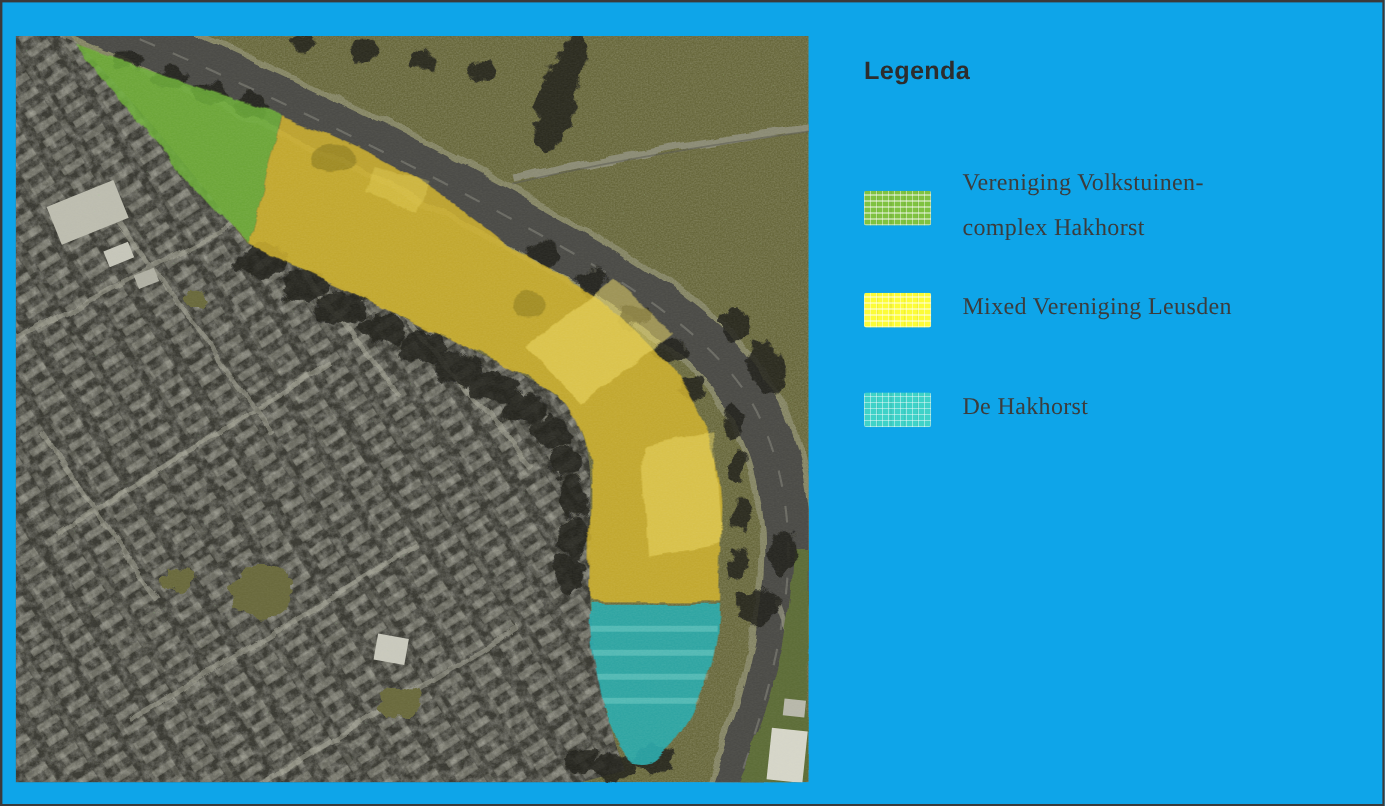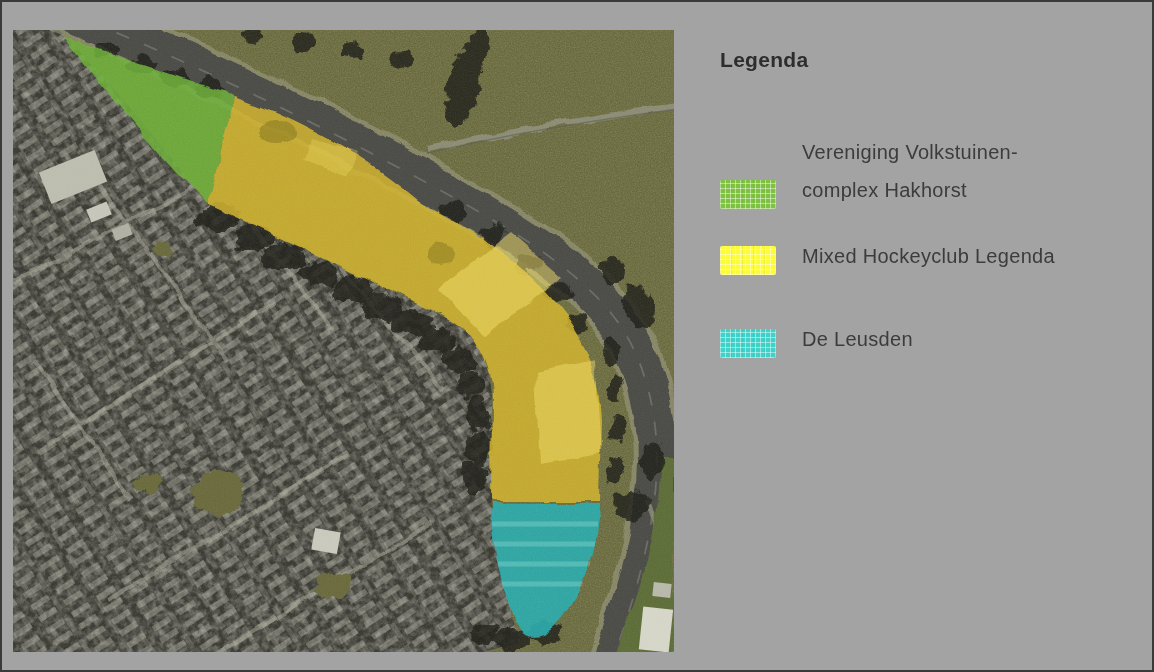--- a/index.html
+++ b/index.html
@@ -1,23 +1,23 @@
 <!DOCTYPE html>
 <html><head>
 <meta charset="utf-8">
 <style>
   html,body{margin:0;padding:0;background:#ffffff;}
   body{width:1154px;height:672px;position:relative;overflow:hidden;
        font-family:"Liberation Sans","DejaVu Sans",sans-serif;}
-  .frame{position:absolute;inset:0;border:2px solid #3a3a3a;background:#a3a3a3;}
+  .frame{position:absolute;inset:0;border:2px solid #3a3a3a;background:#0ea5e9;}
   .map-panel{position:absolute;left:11px;top:28px;width:661px;height:622px;overflow:hidden;}
   .map-panel svg{display:block;}
   .legend{position:absolute;left:718px;top:46px;width:410px;}
   .legend-title{font-size:21px;font-weight:bold;color:#2d2d2d;letter-spacing:.3px;margin:0 0 61px 0;}
-  .legend-item{display:flex;align-items:flex-end;gap:26px;}
+  .legend-item{display:flex;align-items:center;gap:26px;font-family:Liberation Serif, serif;}
   .legend-item.mb1{margin-bottom:28px;}
   .legend-item.mb2{margin-bottom:45px;}
   .swatch{width:56px;height:29px;flex:0 0 auto;margin-top:4px;border-radius:2px;
     background-image:
       repeating-linear-gradient(0deg, rgba(255,255,255,.45) 0 1px, transparent 1px 5px),
       repeating-linear-gradient(90deg, rgba(255,255,255,.45) 0 1px, transparent 1px 5px),
       repeating-linear-gradient(90deg, rgba(0,0,0,.05) 0 1px, transparent 1px 11px);}
   .sw-green{background-color:#7fc241;}
   .sw-yellow{background-color:#fcfc38;}
   .sw-cyan{background-color:#3fd2c8;}
@@ -204,25 +204,25 @@
       <div class="swatch sw-green"></div>
       <div class="labels">
         <span>Vereniging Volkstuinen-</span>
         <span>complex Hakhorst</span>
       </div>
     </div>
 
     <div class="legend-item mb2">
       <div class="swatch sw-yellow"></div>
       <div class="labels">
-        <span>Mixed Hockeyclub Legenda</span>
+        <span>Mixed Vereniging Leusden</span>
       </div>
     </div>
 
     <div class="legend-item">
       <div class="swatch sw-cyan"></div>
       <div class="labels">
-        <span>De Leusden</span>
+        <span>De Hakhorst</span>
       </div>
     </div>
   </div>
 
 </div>
 
 </body></html>

